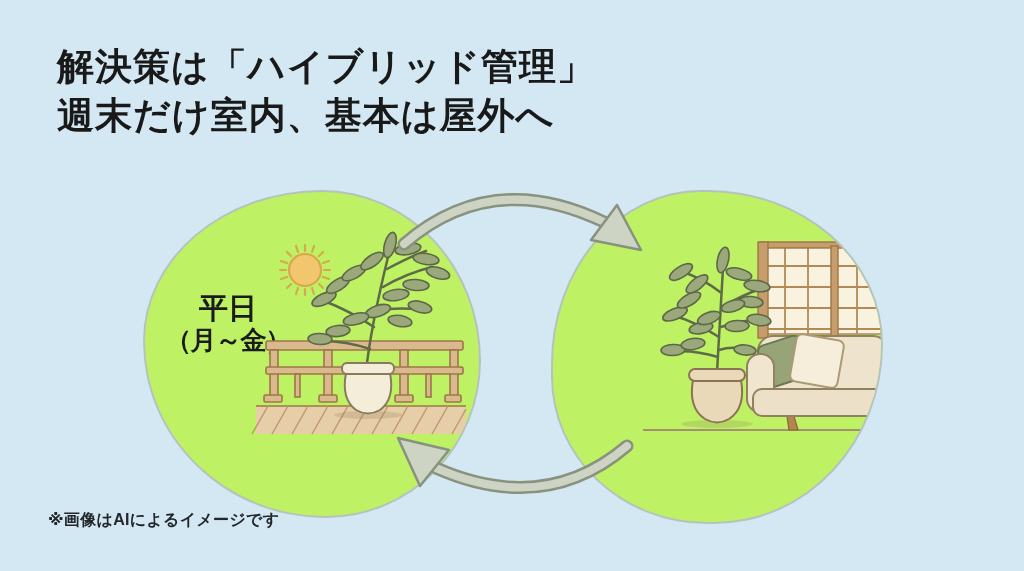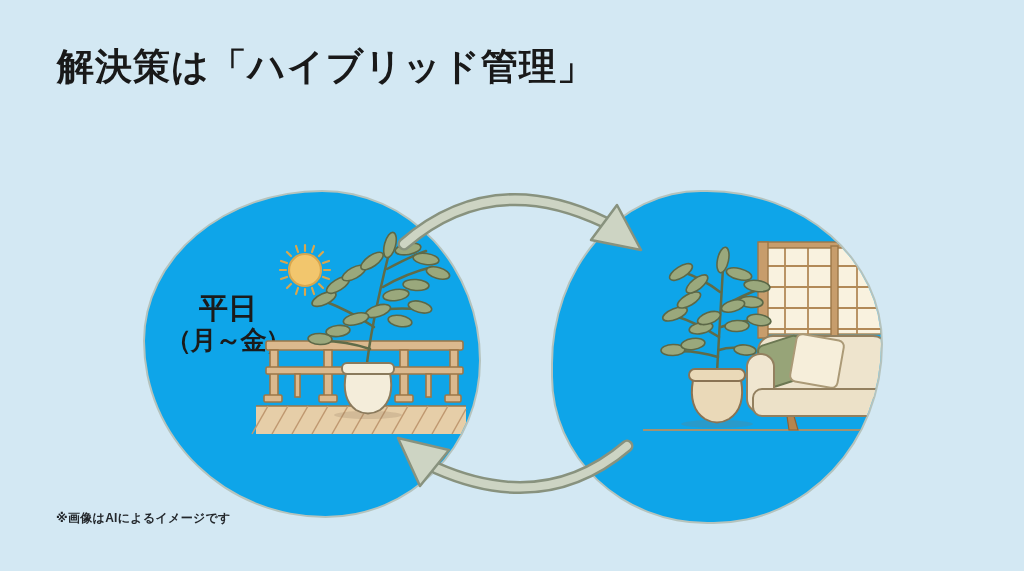--- a/index.html
+++ b/index.html
@@ -9,21 +9,21 @@
     font-family:"Liberation Sans","DejaVu Sans",sans-serif;
     color:#191919;
   }
   .title{
     position:absolute;left:57px;top:42px;
     font-size:37px;font-weight:800;line-height:49px;letter-spacing:1px;
     color:#191919;
   }
   .blob{
     position:absolute;overflow:hidden;
-    background:#0ea5e9;border:2px solid #b5c3bd;box-sizing:border-box;
+    background:#bef264;border:2px solid #b5c3bd;box-sizing:border-box;
   }
   .blob-left{
     left:143px;top:190px;width:338px;height:328px;
     border-radius:53% 47% 46% 54% / 46% 52% 48% 54%;
   }
   .blob-right{
     left:551px;top:190px;width:332px;height:334px;
     border-radius:46% 54% 52% 48% / 53% 47% 55% 45%;
   }
   .blob-label{
@@ -31,31 +31,32 @@
   }
   .blob-left .blob-label{left:16px;top:100px;}
   .blob-right .blob-label{left:12px;top:101px;}
   .blob-label .main{font-size:29px;line-height:32px;display:block;}
   .blob-label .sub{font-size:26px;line-height:26px;display:block;margin-top:3px;letter-spacing:-1px;}
   .scene{position:absolute;}
   .scene-left{left:105px;top:35px;}
   .scene-right{left:82px;top:40px;}
   .arrows{position:absolute;left:0;top:0;pointer-events:none;}
   .footnote{
-    position:absolute;left:56px;top:510px;
-    font-size:12px;font-weight:700;color:#23272b;letter-spacing:0.3px;
+    position:absolute;left:48px;top:510px;
+    font-size:16px;font-weight:700;color:#23272b;letter-spacing:0.3px;
   }
 </style>
 </head>
 <body>
 
 <div class="stage">
 
   <div class="title">
     <div>解決策は「ハイブリッド管理」</div>
+    <div>週末だけ室内、基本は屋外へ</div>
   </div>
 
   <div class="blob blob-left">
     <div class="blob-label">
       <span class="main">平日</span>
       <span class="sub">（月～金）</span>
     </div>
     <svg class="scene scene-left" width="220" height="215" viewBox="0 0 220 215">
 
       <g stroke="#d8a74f" stroke-width="2.2" stroke-linecap="round">

